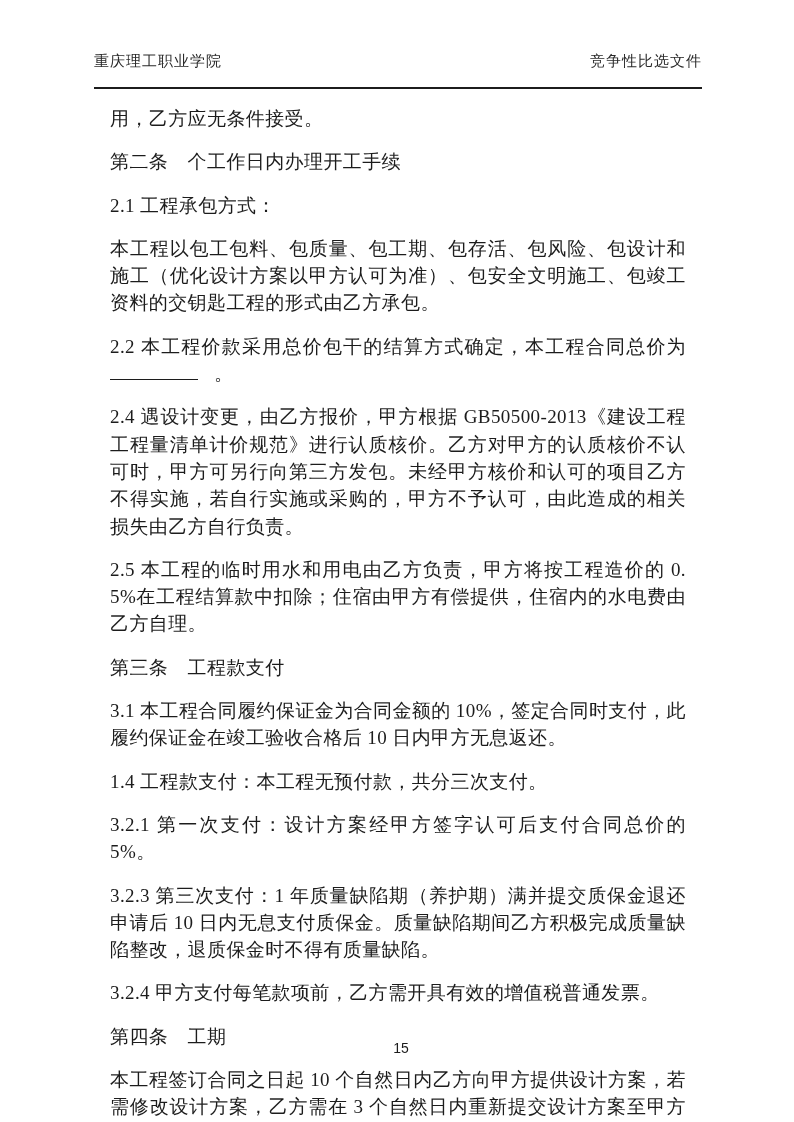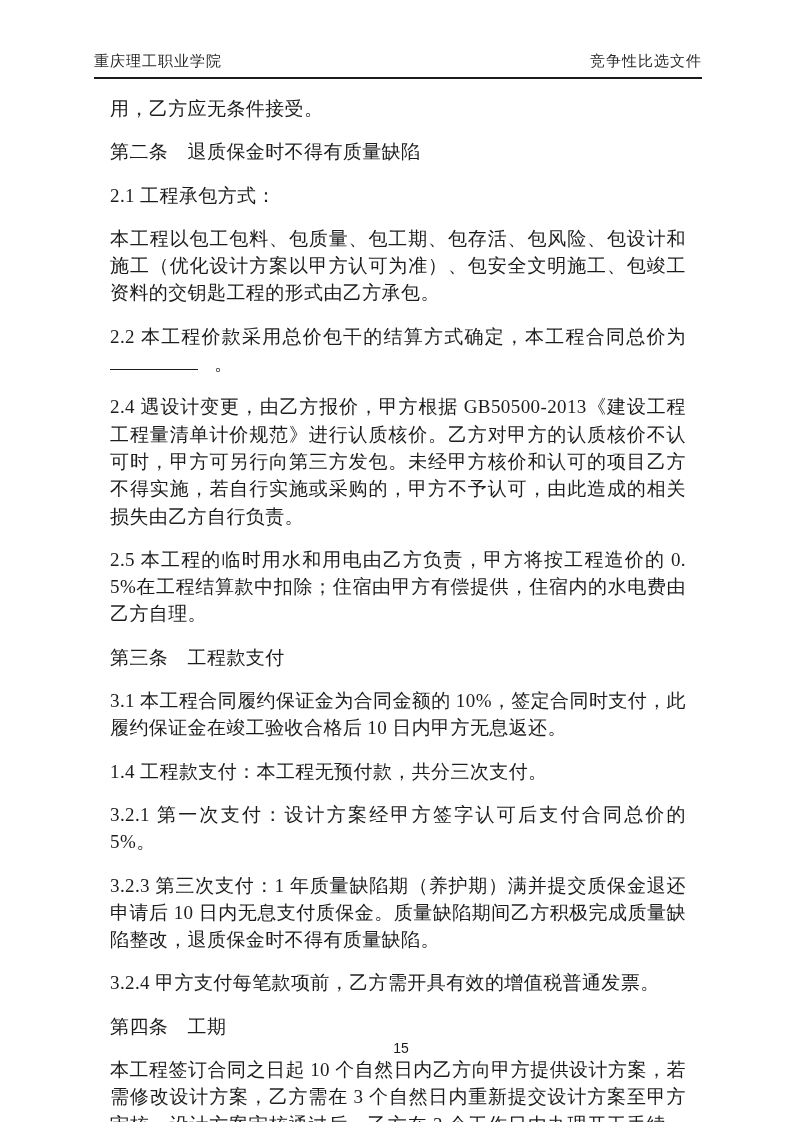--- a/index.html
+++ b/index.html
@@ -21,21 +21,21 @@
     margin: 0 92px 0 94px;
     padding-top: 52px;
   }
   .header-row {
     display: flex;
     justify-content: space-between;
     align-items: flex-end;
     font-size: 15px;
     letter-spacing: 1px;
     color: #2a2a2a;
-    padding-bottom: 6px;
+    padding-bottom: 16px;
     border-bottom: 2px solid #1c1c1c;
   }
   .doc-body {
     margin: 15px 92px 0 94px;
   }
   .doc-body p {
     margin: 16px;
     font-size: 19px;
     line-height: 27.3px;
     text-align: justify;
@@ -68,21 +68,21 @@
 
   <div class="header">
     <div class="header-row">
       <span>重庆理工职业学院</span>
       <span>竞争性比选文件</span>
     </div>
   </div>
 
   <div class="doc-body">
     <p>用，乙方应无条件接受。</p>
-    <p>第二条　退质保金时不得有质量缺陷</p>
+    <p>第二条　个工作日内办理开工手续</p>
     <p>2.1 工程承包方式：</p>
     <p>本工程以包工包料、包质量、包工期、包存活、包风险、包设计和施工（优化设计方案以甲方认可为准）、包安全文明施工、包竣工资料的交钥匙工程的形式由乙方承包。</p>
     <p><span>2.2 本工程价款采用总价包干的结算方式确定，本工程合同总价为</span><span class="blank-line"></span><span>。</span></p>
     <p>2.4 遇设计变更，由乙方报价，甲方根据 GB50500-2013《建设工程工程量清单计价规范》进行认质核价。乙方对甲方的认质核价不认可时，甲方可另行向第三方发包。未经甲方核价和认可的项目乙方不得实施，若自行实施或采购的，甲方不予认可，由此造成的相关损失由乙方自行负责。</p>
     <p>2.5 本工程的临时用水和用电由乙方负责，甲方将按工程造价的 0.5%在工程结算款中扣除；住宿由甲方有偿提供，住宿内的水电费由乙方自理。</p>
     <p>第三条　工程款支付</p>
     <p>3.1 本工程合同履约保证金为合同金额的 10%，签定合同时支付，此履约保证金在竣工验收合格后 10 日内甲方无息返还。</p>
     <p>1.4 工程款支付：本工程无预付款，共分三次支付。</p>
     <p>3.2.1 第一次支付：设计方案经甲方签字认可后支付合同总价的 5%。</p>
     <p>3.2.3 第三次支付：1 年质量缺陷期（养护期）满并提交质保金退还申请后 10 日内无息支付质保金。质量缺陷期间乙方积极完成质量缺陷整改，退质保金时不得有质量缺陷。</p>

